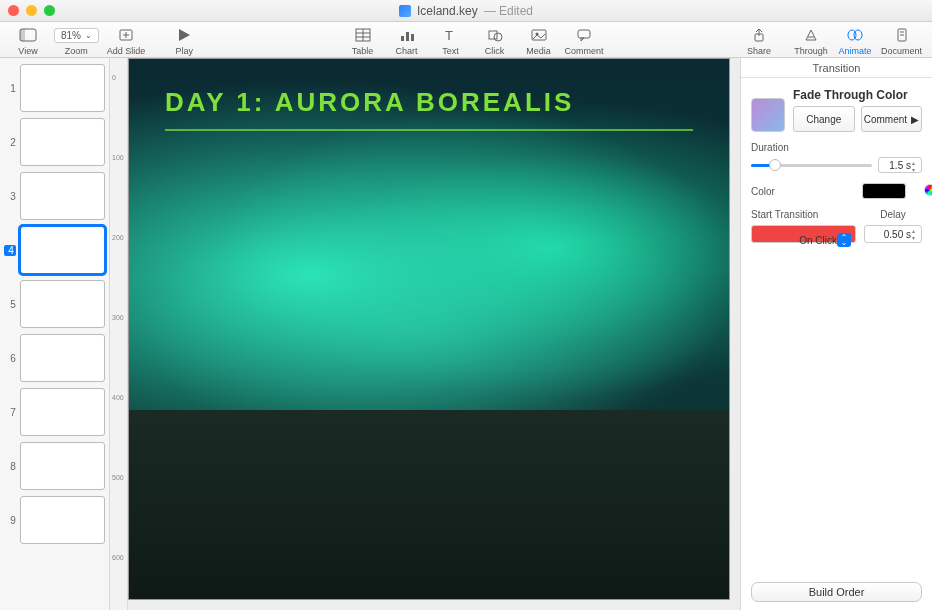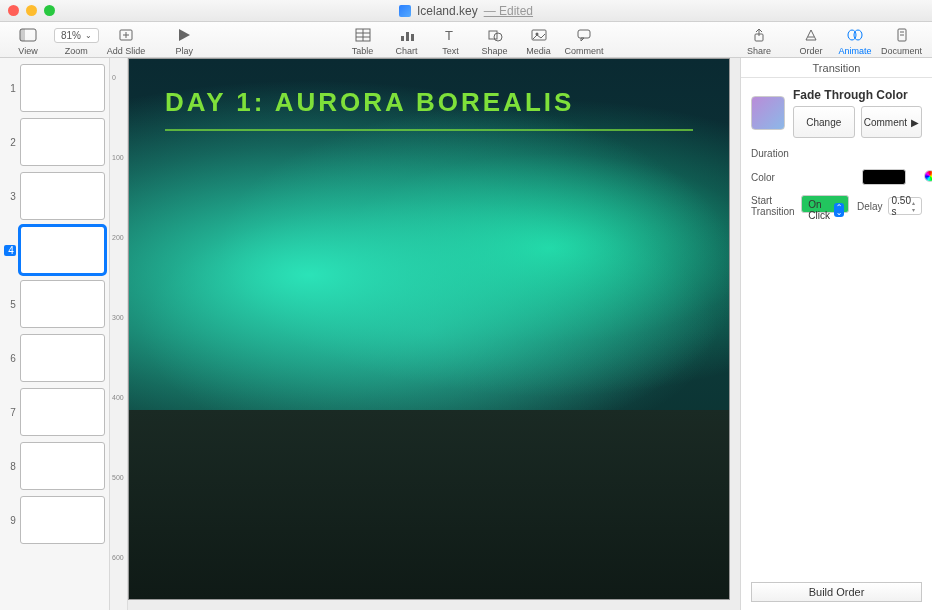--- a/index.html
+++ b/index.html
@@ -5,21 +5,21 @@
 * { box-sizing: border-box; margin: 0; padding: 0; font-family: -apple-system, "Helvetica Neue", Arial, sans-serif; }
 html, body { width: 932px; height: 610px; overflow: hidden; background: #ececec; }
 
 
 .titlebar { height: 22px; display: flex; align-items: center; padding: 0 8px; background: linear-gradient(#f7f7f7,#e9e9e9); border-bottom: 1px solid #d0d0d0; position: relative; }
 .traffic { display: flex; gap: 7px; }
 .traffic span { width: 11px; height: 11px; border-radius: 50%; display:inline-block; }
 .tl-close { background:#ff5f57; } .tl-min { background:#febc2e; } .tl-max { background:#28c840; }
 .title-wrap { position:absolute; left:0; right:0; text-align:center; font-size:12px; color:#555; display:flex; justify-content:center; gap:6px; align-items:center; pointer-events:none;}
 .title-icon { width:12px; height:12px; background:linear-gradient(135deg,#2a7fff,#55aaff); border-radius:2px; display:inline-block;}
-.title-edited { color:#999;text-decoration:underline; }
+.title-edited { color:#999; }
 
 
 .toolbar { height: 36px; background: linear-gradient(#fdfdfd,#f2f2f2); border-bottom:1px solid #cfcfcf; display:flex; align-items:flex-start; padding: 4px 6px 0 6px; font-size:9px; color:#555;}
 .tgroup { display:flex; }
 .tbtn { display:flex; flex-direction:column; align-items:center; justify-content:flex-start; min-width:44px; padding: 0 4px; cursor:default; }
 .tbtn .ic { height: 18px; display:flex; align-items:center; justify-content:center; }
 .tbtn .lbl { margin-top:2px; }
 .tspace { flex:1; }
 .right-tabs { display:flex; }
 .right-tabs .tbtn.active { color:#007aff;justify-content:center; }
@@ -62,42 +62,42 @@
     radial-gradient(ellipse 80% 40% at 50% 50%, rgba(60,230,200,0.4) 0%, transparent 60%),
     linear-gradient(to bottom, #0a2a32 0%, #0d3a3a 50%, #0a2a28 100%);
 }
 .slide-title { position:absolute; top:28px; left:36px; color:#7fe03a; font-weight:700; letter-spacing:3px; font-size:26px; }
 .slide-hr { position:absolute; top:70px; left:36px; right:36px; height:2px; background:#7fe03a; opacity:0.7;}
 
 
 .inspector { width:192px; background:#fff; border-left:1px solid #d8d8d8; display:flex; flex-direction:column; font-size:11px; color:#333;}
 .insp-tab { height:20px; text-align:center; font-size:11px; color:#555; border-bottom:1px solid #e2e2e2; line-height:20px;}
 .insp-body { padding:10px 10px; flex:1; display:flex; flex-direction:column; gap:10px; }
-.transition-head { display:flex; gap:8px; align-items:center;}
+.transition-head { display:flex; gap:8px; align-items:flex-end;}
 .swatch { width:34px; height:34px; border-radius:4px; background:linear-gradient(135deg,#b98cd8,#8cb8e8); border:1px solid #ccc;}
 .trans-title { font-weight:600; font-size:12px;}
 .btn-row { display:flex; gap:6px; margin-top:4px;}
-.mbtn { flex:1; height:32px; font-size:10px; border:1px solid #c8c8c8; border-radius:3px; background:linear-gradient(#fff,#f3f3f3); display:flex; align-items:center; justify-content:center; gap:4px; cursor:default;}
+.mbtn { flex:1; height:26px; font-size:10px; border:1px solid #c8c8c8; border-radius:3px; background:linear-gradient(#fff,#f3f3f3); display:flex; align-items:center; justify-content:center; gap:4px; cursor:default;}
 .sec-label { font-size:10px; color:#555;}
 .row { display:flex; align-items:center; justify-content:space-between; gap:6px;}
 .slider { flex:1; height:14px; position:relative;}
 .slider .track { position:absolute; left:0; right:0; top:6px; height:3px; background:#d0d0d0; border-radius:2px;}
 .slider .fill { position:absolute; left:0; top:6px; height:3px; background:#0a7aff; border-radius:2px; width:20%;}
 .slider .knob { position:absolute; top:1px; left:20%; width:12px; height:12px; background:#fff; border:1px solid #bbb; border-radius:50%; transform:translateX(-50%);}
 .valbox { width:44px; height:16px; border:1px solid #ccc; border-radius:3px; font-size:10px; display:flex; align-items:center; justify-content:flex-end; padding:0 10px 0 3px; background:#fff; position:relative;}
 .stepper { position:absolute; right:1px; top:1px; bottom:1px; width:8px; display:flex; flex-direction:column; font-size:6px; color:#888; justify-content:space-between;}
 .color-well { width:44px; height:16px; border:1px solid #ccc; border-radius:3px; background:#000; position:relative;}
 .color-wheel { position:absolute; right:-14px; top:1px; width:12px; height:12px; border-radius:50%; background:conic-gradient(red,orange,yellow,lime,cyan,blue,magenta,red); border:1px solid #ccc;}
-.select { height:18px; border:1px solid #ccc; border-radius:3px; background:#22c55e; font-size:10px; display:flex; align-items:center; justify-content:center; padding:12px 4px 0 6px; position:relative;}
+.select { height:18px; border:1px solid #ccc; border-radius:3px; background:#ef4444; font-size:10px; display:flex; align-items:center; justify-content:flex-end; padding:12px 4px 0 6px; position:relative;}
 .select .chev { width:14px; height:14px; background:#0a7aff; border-radius:3px; color:#fff; font-size:8px; display:flex; flex-direction:column; align-items:center; justify-content:center; line-height:5px;}
 .two-col { display:flex; gap:8px;}
-.two-col > div { flex:1; display:flex; flex-direction:row; gap:5px;}
+.two-col > div { flex:1; display:flex; flex-direction:column; gap:5px;}
 .two-col .right { flex:0 0 58px;align-items:center;}
 .insp-footer { padding:8px 10px; }
-.build-btn { height:20px; border:1px solid #c8c8c8; border-radius:0; background:linear-gradient(#fff,#f2f2f2); font-size:11px; display:flex; align-items:center; justify-content:center;}
+.build-btn { height:20px; border:1px solid #c8c8c8; border-radius:7px; background:linear-gradient(#fff,#f2f2f2); font-size:11px; display:flex; align-items:center; justify-content:center;}
 
 svg { display:block; }
 </style>
 </head>
 <body>
 
 <div class="titlebar">
   <div class="traffic">
     <span class="tl-close"></span>
     <span class="tl-min"></span>
@@ -182,21 +182,21 @@
         </div>
       <div class="lbl">Text</div>
     </div>
     <div class="tbtn">
       <div class="ic">
           <svg width="16" height="14">
             <rect x="2" y="3" width="8" height="8" fill="none" stroke="#666"></rect>
             <circle cx="11" cy="9" r="4" fill="none" stroke="#666"></circle>
           </svg>
         </div>
-      <div class="lbl">Shape</div>
+      <div class="lbl">Click</div>
     </div>
     <div class="tbtn">
       <div class="ic">
           <svg width="16" height="14">
             <rect x="1" y="2" width="14" height="10" rx="1" fill="none" stroke="#666"></rect>
             <circle cx="6" cy="6" r="1.5" fill="#666"></circle>
             <polyline points="2,11 6,7 10,10 14,6" fill="none" stroke="#666"></polyline>
           </svg>
         </div>
       <div class="lbl">Media</div>
@@ -228,21 +228,21 @@
   </div>
 
   <div class="right-tabs">
     <div class="tbtn">
       <div class="ic">
           <svg width="16" height="14">
             <polygon points="8,2 3,12 13,12" fill="none" stroke="#666"></polygon>
             <line x1="5" y1="9" x2="11" y2="9" stroke="#666"></line>
           </svg>
         </div>
-      <div class="lbl">Order</div>
+      <div class="lbl">Through</div>
     </div>
     <div class="tbtn active">
       <div class="ic">
           <svg width="18" height="14">
             <ellipse cx="6" cy="7" rx="4" ry="5" fill="none" stroke="#007aff"></ellipse>
             <ellipse cx="12" cy="7" rx="4" ry="5" fill="none" stroke="#007aff"></ellipse>
           </svg>
         </div>
       <div class="lbl">Animate</div>
     </div>
@@ -346,20 +346,34 @@
             <div class="mbtn">
                 <span>Comment</span>
                 <span>▶</span>
               </div>
           </div>
         </div>
       </div>
 
       <div>
         <div class="sec-label">Duration</div>
+        <div class="row" style="margin-top:4px">
+          <div class="slider">
+            <div class="track"></div>
+              <div class="fill"></div>
+              <div class="knob"></div>
+          </div>
+          <div class="valbox">
+            <span>1.5 s</span>
+            <div class="stepper">
+                <span>▴</span>
+                <span>▾</span>
+              </div>
+          </div>
+        </div>
       </div>
 
       <div class="row">
         <div class="sec-label">Color</div>
         <div style="display:flex; align-items:center; position:relative; padding-right:16px;">
           <div class="color-well"></div>
           <div class="color-wheel"></div>
         </div>
       </div>
 

